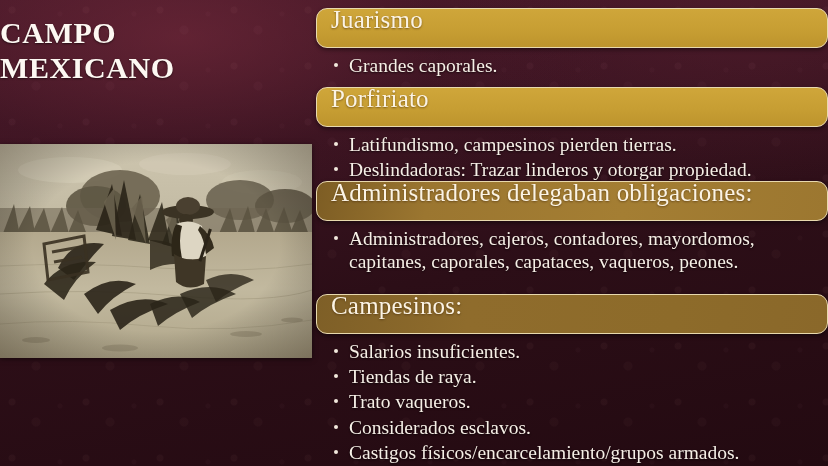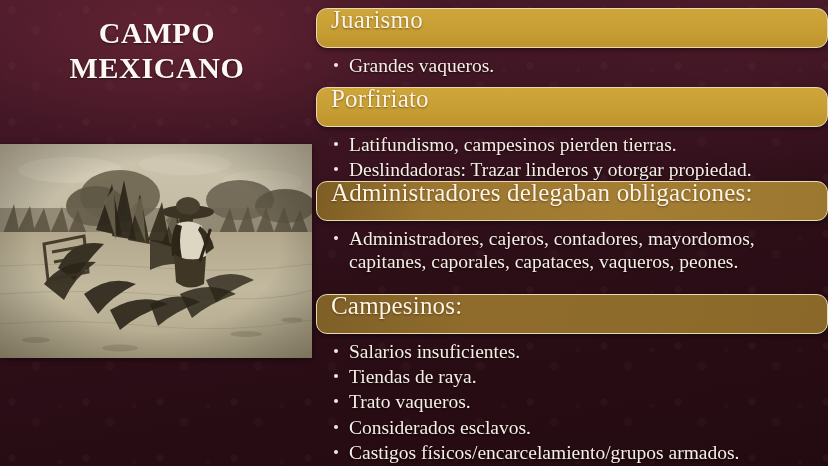--- a/index.html
+++ b/index.html
@@ -33,21 +33,20 @@
   
   #left-col{
     position:absolute; left:0; top:0;
     width:314px; height:466px;
     z-index:2;
   }
   #title{
     position:absolute;
     left:0; top:16px;
     width:314px;
-    text-align:center;
     color:#fdf8f2;
     font-family:"Liberation Serif", serif;
     font-weight:bold;
     font-size:30px;
     line-height:1.16;
     letter-spacing:0.6px;
     text-shadow:0 1px 2px rgba(0,0,0,0.55);
   }
   #photo-frame{
     position:absolute;
@@ -244,21 +243,21 @@
     </div>
   </div>
 
   <div id="right-col">
 
     <div class="section" id="sec-1">
       <div class="bar gold-bright">
         <span class="bar-label">Juarismo</span>
       </div>
       <ul class="bullets">
-        <li>Grandes vaqueros.</li>
+        <li>Grandes caporales.</li>
       </ul>
     </div>
 
     <div class="section" id="sec-2">
       <div class="bar gold-bright">
         <span class="bar-label">Porfiriato</span>
       </div>
       <ul class="bullets">
         <li>Latifundismo, campesinos pierden tierras.</li>
         <li>Deslindadoras: Trazar linderos y otorgar propiedad.</li>

